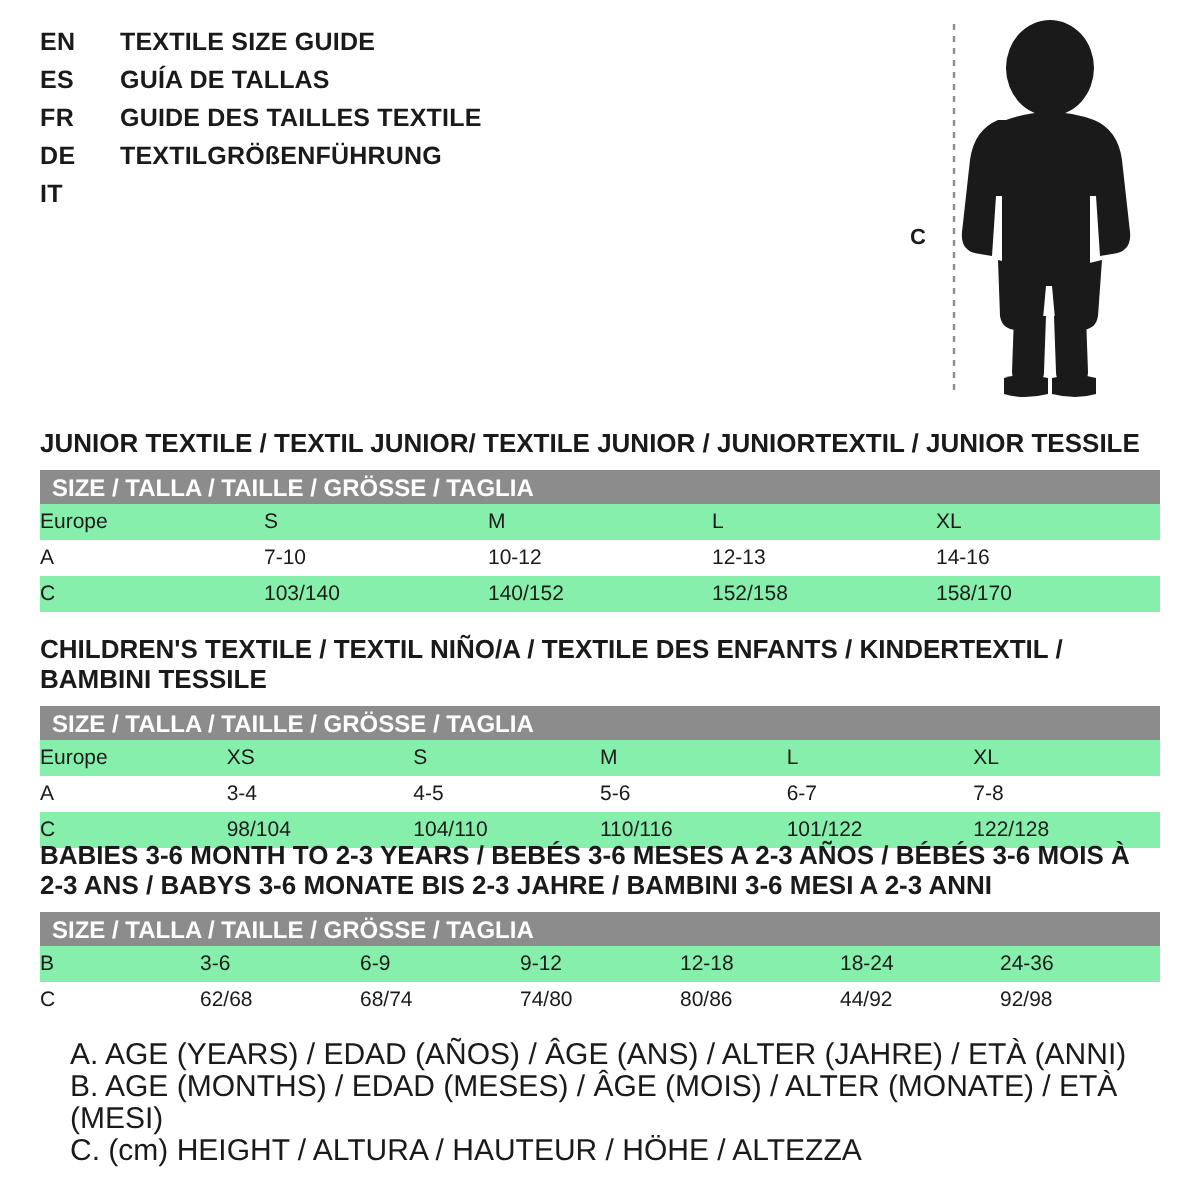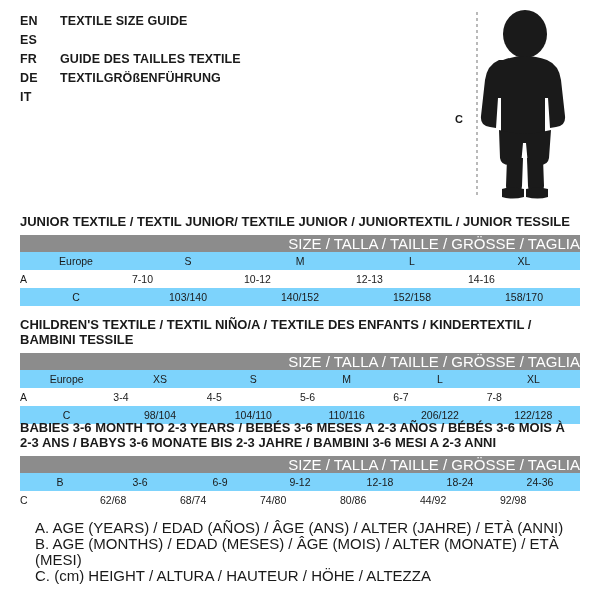--- a/index.html
+++ b/index.html
@@ -86,31 +86,29 @@
   table.size-table td {
     font-size: 10.5px;
     padding: 0;
     height: 18px;
     vertical-align: middle;
     color: #1a1a1a;
   }
   tr.head-row td {
     background: #8c8c8c;
     color: #ffffff;
-    font-size: 15px;
-    font-weight: 400;
+    font-size: 12px;
+    font-weight: 700;
     height: 17px;
-    text-align: right;
   }
   tr.head-row td.head-span {
     padding-left: 6px;
   }
   tr.band td {
-    background: #7dd3fc;
-    text-align: center;
+    background: #86efac;
   }
   tr.plain td {
     background: #ffffff;
   }
   td.label-col {
     padding-left: 6px;
     width: 92px;
   }
   td.val {
     padding-left: 2px;
@@ -135,20 +133,21 @@
 
 <div class="page">
 
   <div class="header">
     <div class="lang-row">
       <span class="lang-code">EN</span>
       <span class="lang-title">TEXTILE SIZE GUIDE</span>
     </div>
     <div class="lang-row">
       <span class="lang-code">ES</span>
+      <span class="lang-title">GUÍA DE TALLAS</span>
     </div>
     <div class="lang-row">
       <span class="lang-code">FR</span>
       <span class="lang-title">GUIDE DES TAILLES TEXTILE</span>
     </div>
     <div class="lang-row">
       <span class="lang-code">DE</span>
       <span class="lang-title">TEXTILGRÖßENFÜHRUNG</span>
     </div>
     <div class="lang-row">
@@ -229,21 +228,21 @@
         <td class="val">4-5</td>
         <td class="val">5-6</td>
         <td class="val">6-7</td>
         <td class="val">7-8</td>
       </tr>
       <tr class="band">
         <td class="label-col">C</td>
         <td class="val">98/104</td>
         <td class="val">104/110</td>
         <td class="val">110/116</td>
-        <td class="val">206/122</td>
+        <td class="val">101/122</td>
         <td class="val">122/128</td>
       </tr>
     </tbody>
       </table>
   </div>
 
   <div class="section" style="top: 420px;">
     <div class="section-title">BABIES 3-6 MONTH TO 2-3 YEARS / BEBÉS 3-6 MESES A 2-3 AÑOS / BÉBÉS 3-6 MOIS À 2-3 ANS / BABYS 3-6 MONATE BIS 2-3 JAHRE / BAMBINI 3-6 MESI A 2-3 ANNI</div>
     <table class="size-table">
       <tbody>

